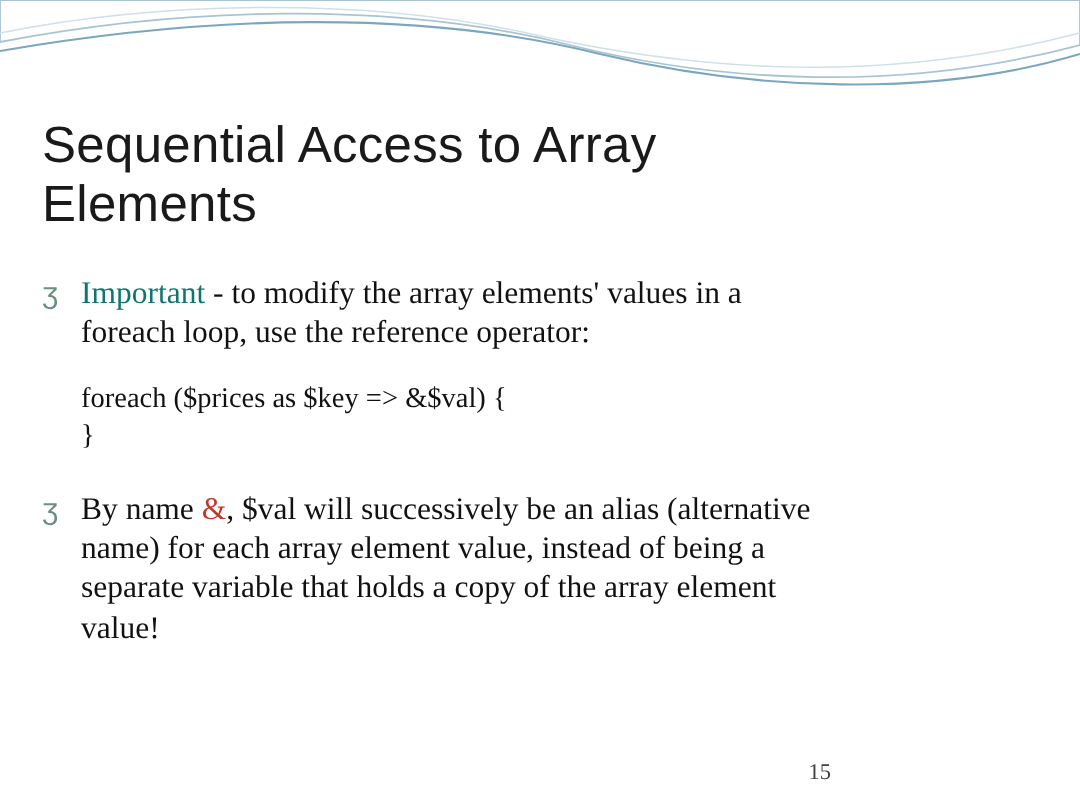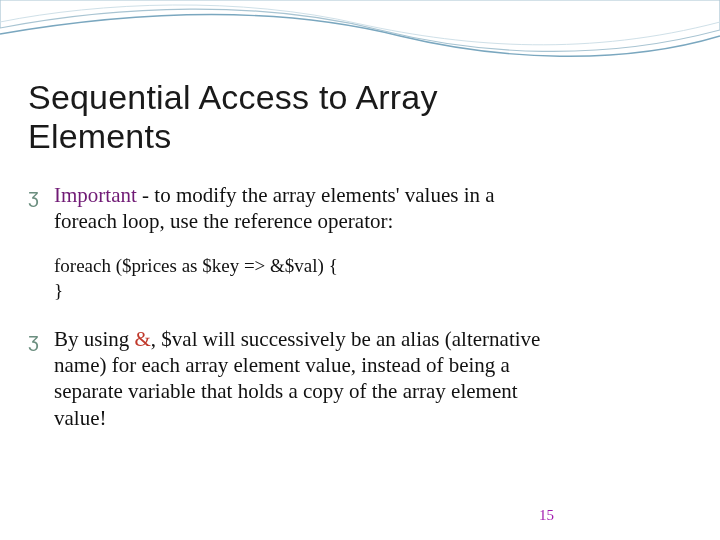--- a/index.html
+++ b/index.html
@@ -39,39 +39,39 @@
     margin-bottom: 18px;
   }
   .bullet .marker {
     position: absolute;
     left: 0;
     top: 2px;
     font-family: Arial, sans-serif;
     font-size: 20px;
     color: #6b8e7f;
   }
-  .kw-important { color: #701a75; }
+  .kw-important { color: #0f766e; }
   .kw-amp      { color: #c0392b; }
   .code-block {
     font-family: Georgia, 'Times New Roman', serif;
     font-size: 19px;
     line-height: 1.35;
     color: #111;
     padding-left: 26px;
     margin-bottom: 22px;
   }
   .code-line { white-space: pre; }
   .code-indent { padding-left: 64px; white-space: pre; }
   .pagenum {
     position: absolute;
     right: 26px;
     bottom: 16px;
     font-family: Georgia, serif;
     font-size: 15px;
-    color: #a21caf;
+    color: #404040;
   }
 </style>
 </head>
 <body>
 
 <svg class="wave" viewBox="0 0 720 80" preserveAspectRatio="none">
   <path d="M0,28 C120,5 260,0 380,30 C480,55 600,62 720,30 L720,0 L0,0 Z" fill="none" stroke="#a8c4d2" stroke-width="1.2"></path>
   <path d="M0,34 C140,10 280,6 400,36 C500,60 620,66 720,36" fill="none" stroke="#7aa7bf" stroke-width="1.4"></path>
   <path d="M0,22 C100,2 240,-4 360,24 C470,48 590,56 720,22" fill="none" stroke="#cfe0e8" stroke-width="1"></path>
 </svg>
@@ -85,18 +85,18 @@
     <span class="kw-important">Important</span><span> - to modify the array elements' values in a foreach loop, use the reference operator:</span>
   </div>
 
   <div class="code-block">
     <div class="code-line">foreach ($prices as $key =&gt; &amp;$val) {</div>
     <div class="code-line">}</div>
   </div>
 
   <div class="bullet">
     <span class="marker">ʒ</span>
-    <span>By using </span><span class="kw-amp">&amp;</span><span>, $val will successively be an alias (alternative name) for each array element value, instead of being a separate variable that holds a copy of the array element value!</span>
+    <span>By name </span><span class="kw-amp">&amp;</span><span>, $val will successively be an alias (alternative name) for each array element value, instead of being a separate variable that holds a copy of the array element value!</span>
   </div>
 
   <div class="pagenum">15</div>
 
 </div>
 
 </body></html>

